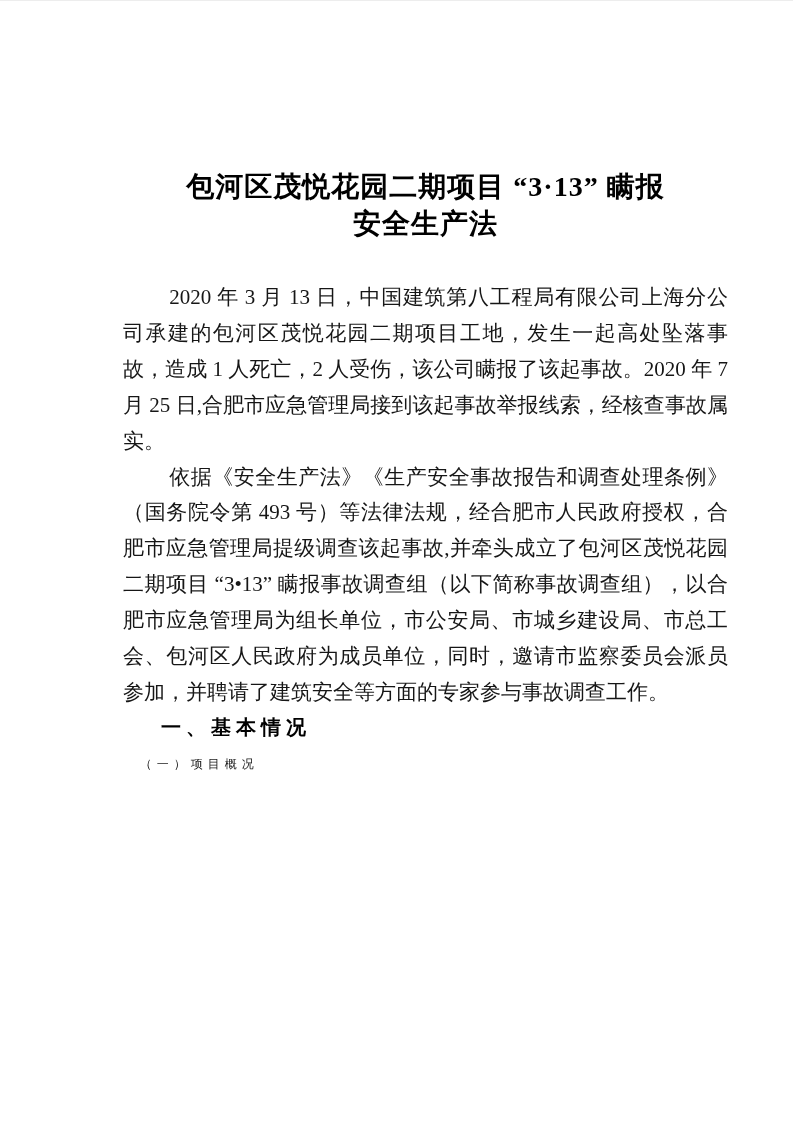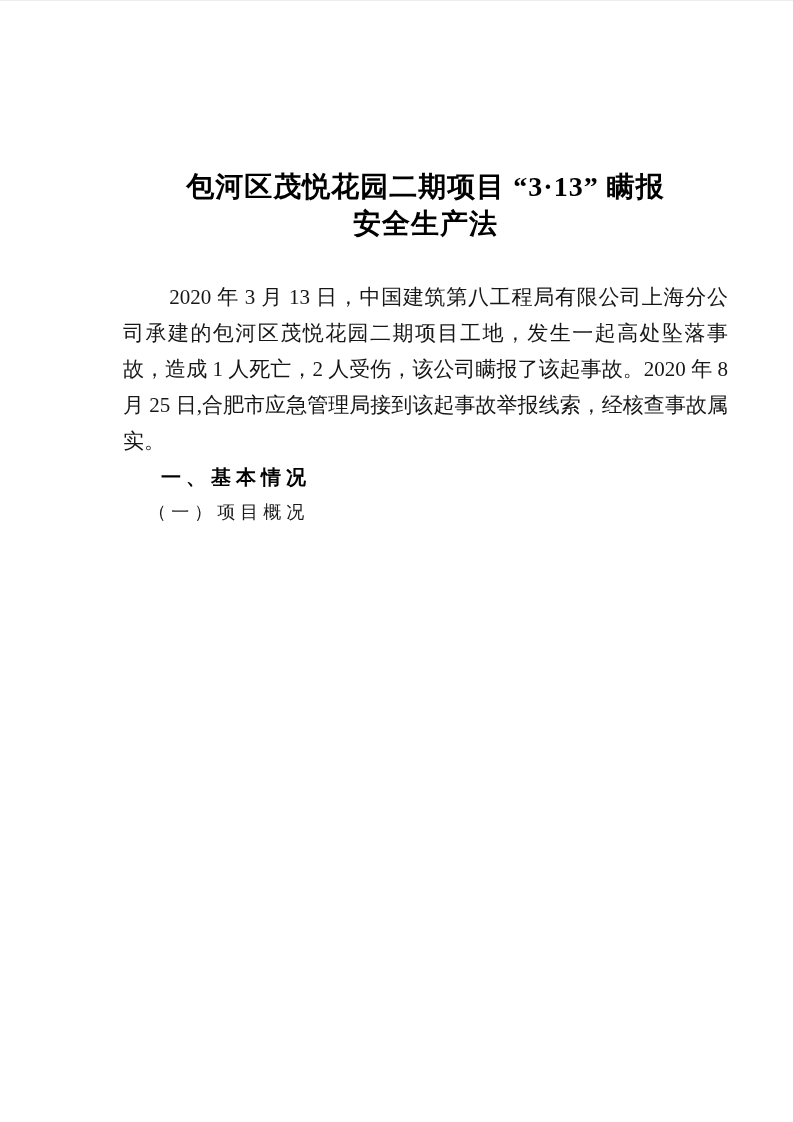--- a/index.html
+++ b/index.html
@@ -43,52 +43,53 @@
     text-align: justify;
     text-justify: inter-ideograph;
     text-indent: 2.2em;
     color: #161616;
   }
   .para.first {
     margin-top: 38px;
   }
   .section-heading {
     margin: 0;
-    font-family: Liberation Sans, sans-serif;
+    font-family: Liberation Mono, monospace;
     font-weight: 700;
     font-size: 20px;
     line-height: 35.9px;
     letter-spacing: 5px;
     text-indent: 1.9em;
     color: #000000;
   }
   .subsection-heading {
     margin: 0;
     font-family: "Liberation Serif", "DejaVu Serif", serif;
     font-weight: 400;
-    font-size: 18px;
+    font-size: 12px;
     line-height: 35.9px;
     letter-spacing: 5px;
     text-indent: 1.4em;
     color: #1a1a1a;
   }
 </style>
 </head>
 <body>
 
 <div class="page">
   <div class="content">
 
     <div class="doc-title">
       <div class="title-line">包河区茂悦花园二期项目 “3·13” 瞒报</div>
       <div class="title-line">安全生产法</div>
     </div>
 
-    <p class="para first">2020 年 3 月 13 日，中国建筑第八工程局有限公司上海分公司承建的包河区茂悦花园二期项目工地，发生一起高处坠落事故，造成 1 人死亡，2 人受伤，该公司瞒报了该起事故。2020 年 8 月 25 日,合肥市应急管理局接到该起事故举报线索，经核查事故属实。</p>
+    <p class="para first">2020 年 3 月 13 日，中国建筑第八工程局有限公司上海分公司承建的包河区茂悦花园二期项目工地，发生一起高处坠落事故，造成 1 人死亡，2 人受伤，该公司瞒报了该起事故。2020 年 7 月 25 日,合肥市应急管理局接到该起事故举报线索，经核查事故属实。</p>
 
+    <p class="para">依据《安全生产法》《生产安全事故报告和调查处理条例》（国务院令第 493 号）等法律法规，经合肥市人民政府授权，合肥市应急管理局提级调查该起事故,并牵头成立了包河区茂悦花园二期项目 “3•13” 瞒报事故调查组（以下简称事故调查组），以合肥市应急管理局为组长单位，市公安局、市城乡建设局、市总工会、包河区人民政府为成员单位，同时，邀请市监察委员会派员参加，并聘请了建筑安全等方面的专家参与事故调查工作。</p>
 
 
     <div class="section-heading">一、基本情况</div>
 
     <div class="subsection-heading">（一）项目概况</div>
 
   </div>
 </div>
 
 </body></html>

